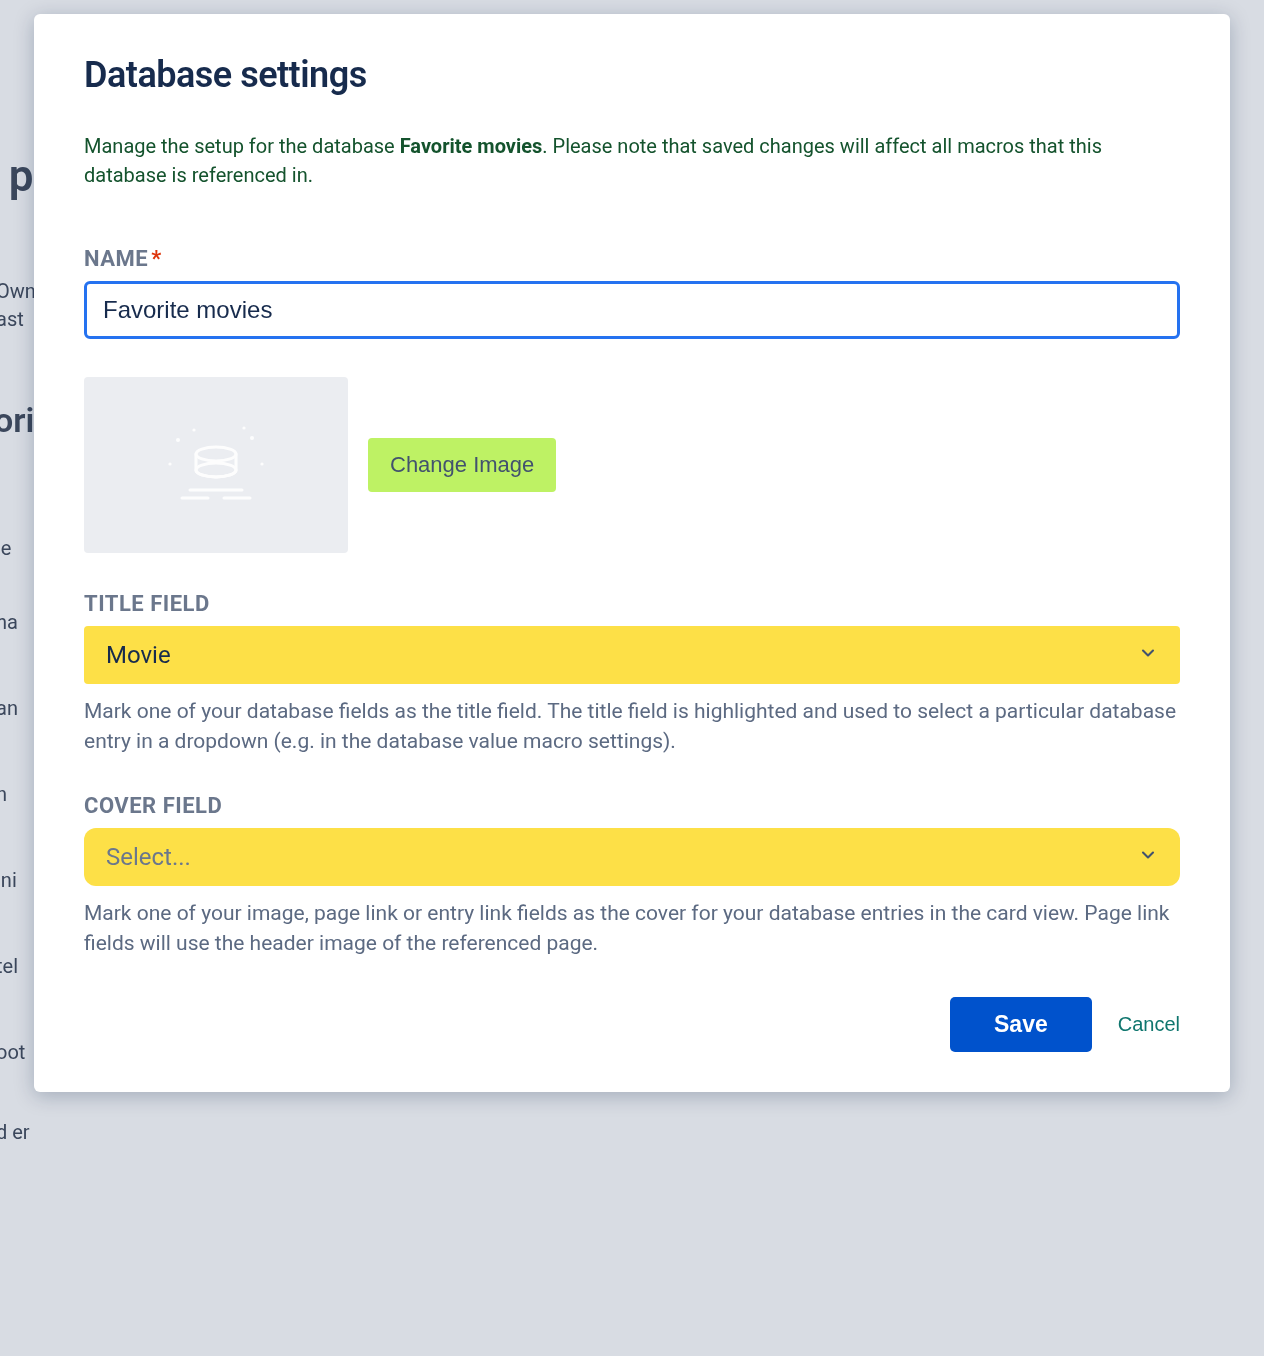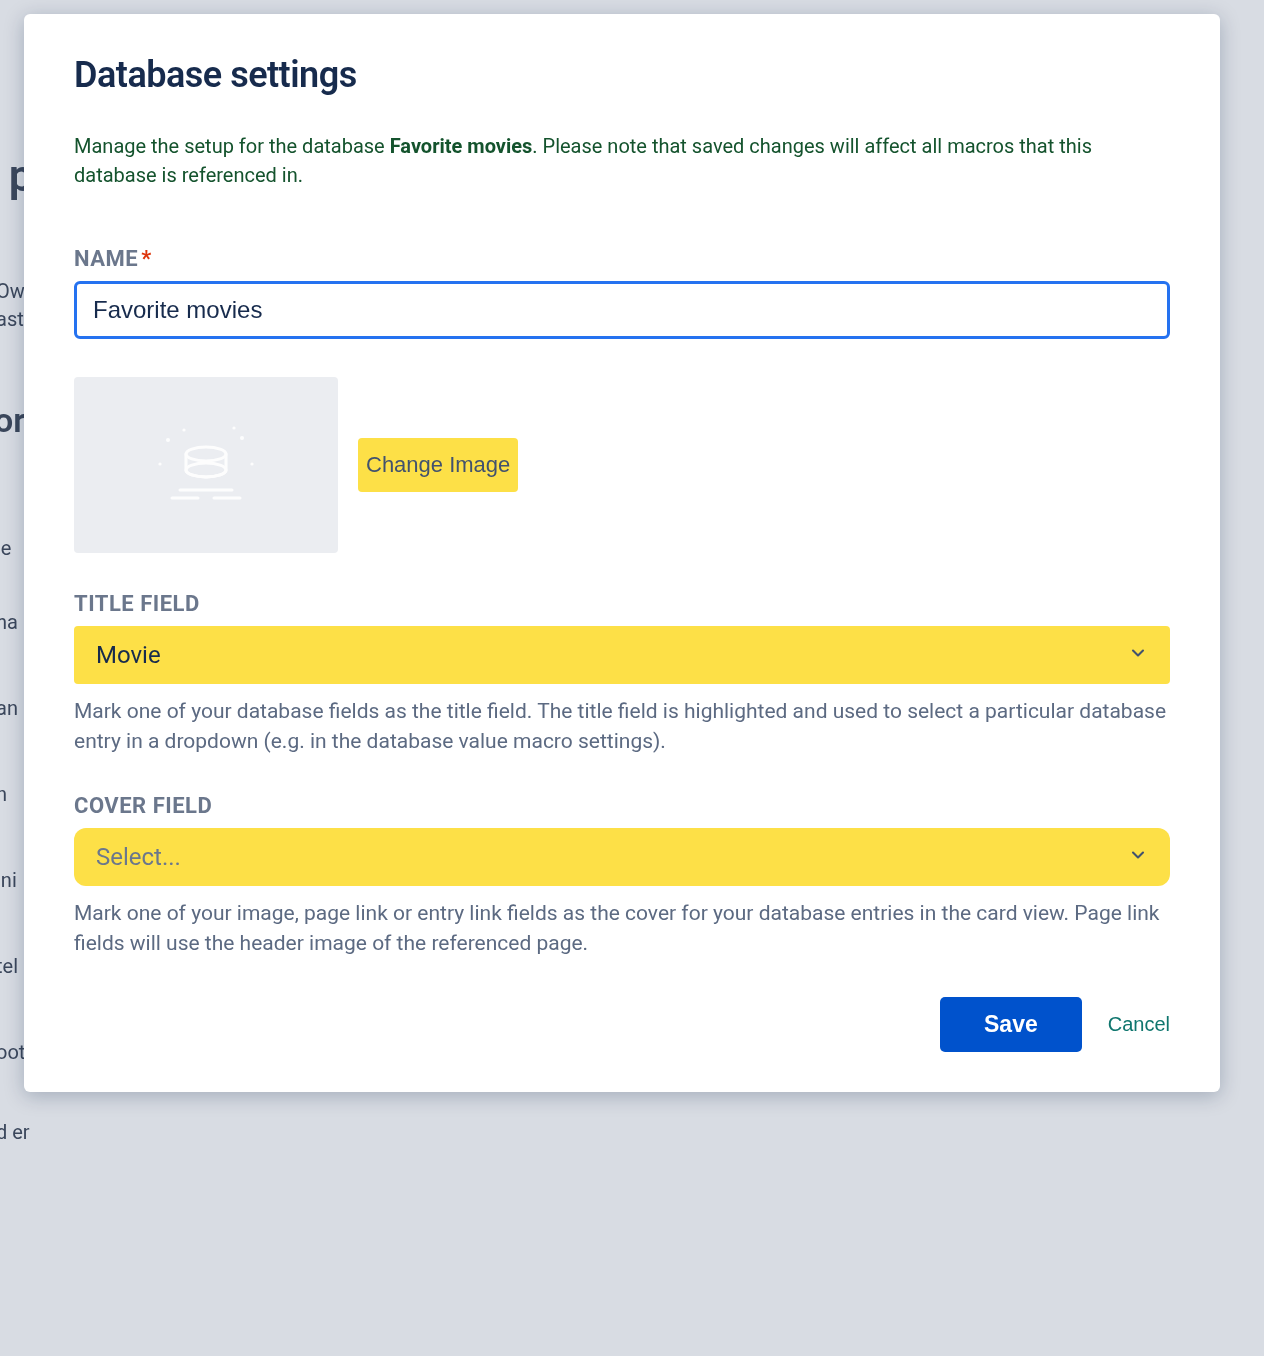--- a/index.html
+++ b/index.html
@@ -4,21 +4,21 @@
 <style>
   * { box-sizing: border-box; margin: 0; padding: 0; }
   html, body { width: 1264px; height: 1356px; font-family: -apple-system, BlinkMacSystemFont, "Segoe UI", Roboto, Helvetica, Arial, sans-serif; }
   body { background: #d8dce3; color: #172B4D; position: relative; overflow: hidden; }
 
   
   .bg-frag { position: absolute; color: #3b475c; font-size: 20px; white-space: nowrap; }
 
   .modal {
     position: absolute;
-    left: 24px; top: 14px;
+    left: 34px; top: 14px;
     width: 1196px; height: 1078px;
     background: #fff;
     border-radius: 6px;
     box-shadow: 0 4px 20px rgba(9,30,66,0.25);
     padding: 40px 50px 40px 50px;
     display: flex; flex-direction: column;
   }
 
   .modal h1 {
     font-size: 36px;
@@ -62,24 +62,24 @@
   .cover-thumb {
     width: 264px; height: 176px;
     background: #ebedf1;
     border-radius: 4px;
     display: flex; align-items: center; justify-content: center;
     position: relative;
   }
   .cover-thumb svg { opacity: 0.9; }
 
   .btn-subtle {
-    background: #fde047;
+    background: #bef264;
     border: none;
     border-radius: 4px;
-    padding: 14px 8px;
+    padding: 14px 22px;
     font-size: 22px;
     font-weight: 500;
     color: #42526E;
     cursor: pointer;
   }
 
   .select {
     width: 100%;
     height: 58px;
     background: #fde047;

